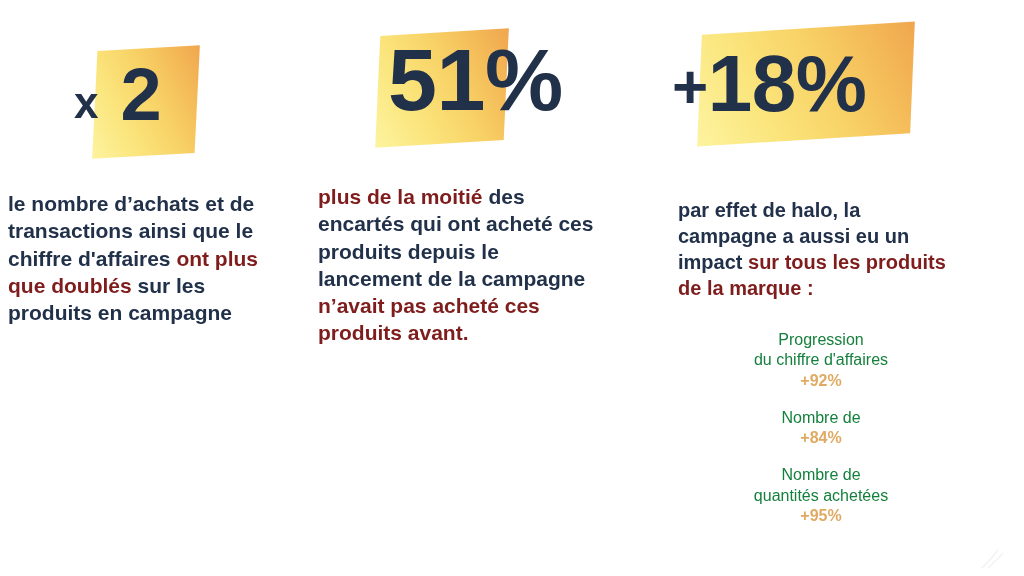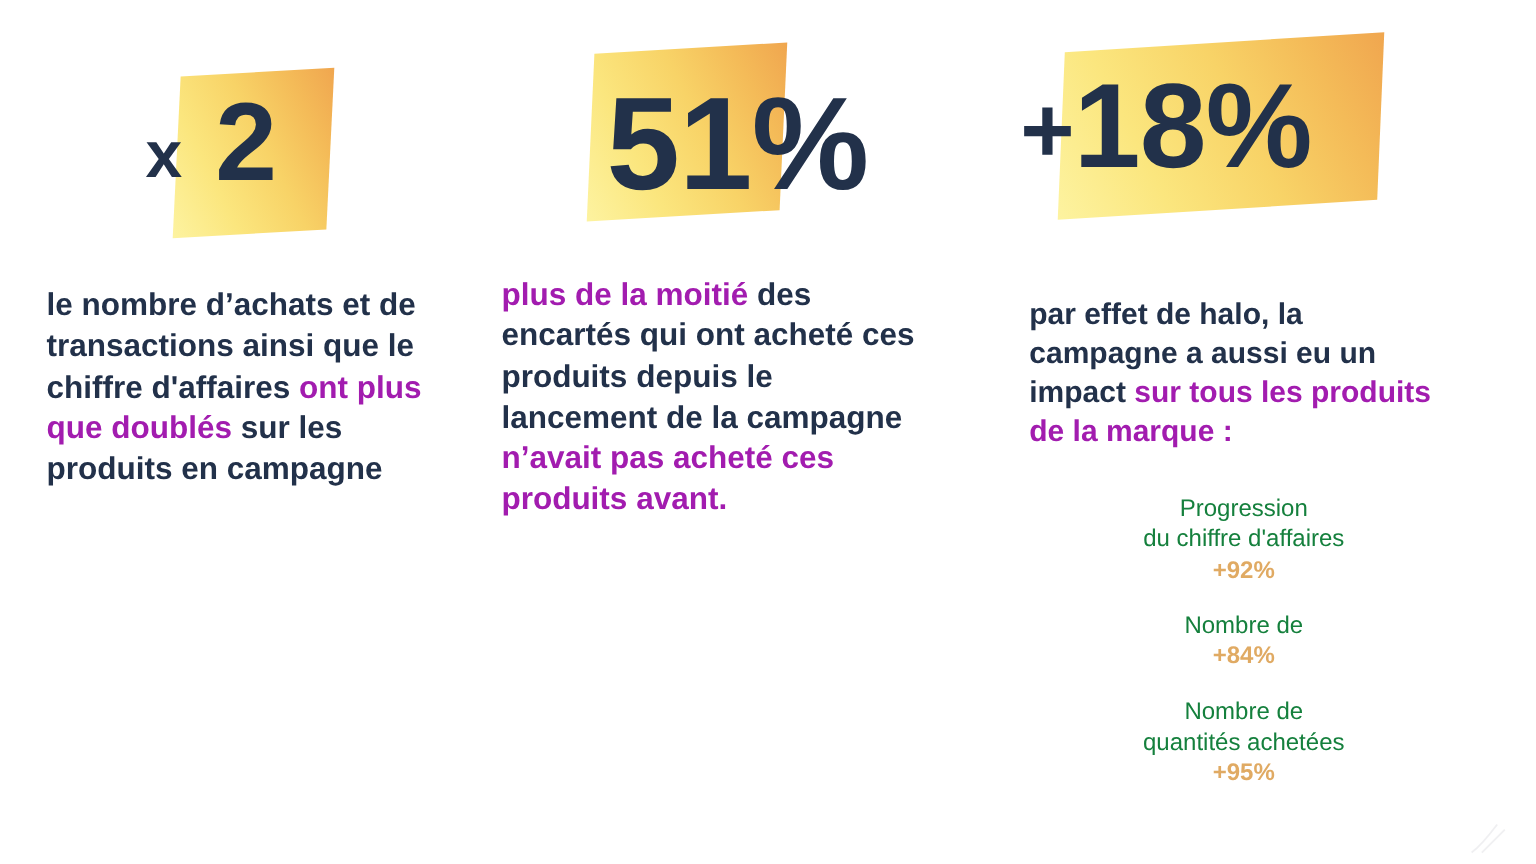--- a/index.html
+++ b/index.html
@@ -13,21 +13,20 @@
     font-family: "Liberation Sans", sans-serif;
     overflow: hidden;
     position: relative;
   }
 
   .infographic {
     position: absolute;
     inset: 0;
     display: flex;
     flex-direction: row;
-    margin-left: 23px;
   }
 
   .column {
     position: relative;
     height: 100%;
   }
 
   
   .col-1 { width: 300px; }
   .col-2 { width: 360px; }
@@ -88,21 +87,21 @@
   
   .badge-2 .badge-shape {
     left: 78px;
     top: 32px;
     width: 128px;
     height: 112px;
     transform: skewX(-6deg) rotate(-3.4deg);
   }
   .badge-2 .badge-text {
     left: 88px;
-    top: 52px;
+    top: 36px;
     font-size: 88px;
   }
 
   
   .badge-3 .badge-shape {
     left: 40px;
     top: 28px;
     width: 212px;
     height: 112px;
     transform: skewX(-6deg) rotate(-3.6deg);
@@ -138,21 +137,21 @@
     width: 285px;
     font-size: 21px;
   }
   .col-3 .body-text {
     left: 18px;
     top: 197px;
     width: 282px;
     font-size: 20px;
   }
 
-  .hl { color: #a21caf; }
+  .hl { color: #7f1d1d; }
 
   
   .metrics {
     position: absolute;
     left: 30px;
     top: 330px;
     width: 262px;
     text-align: center;
   }
   .metric {

